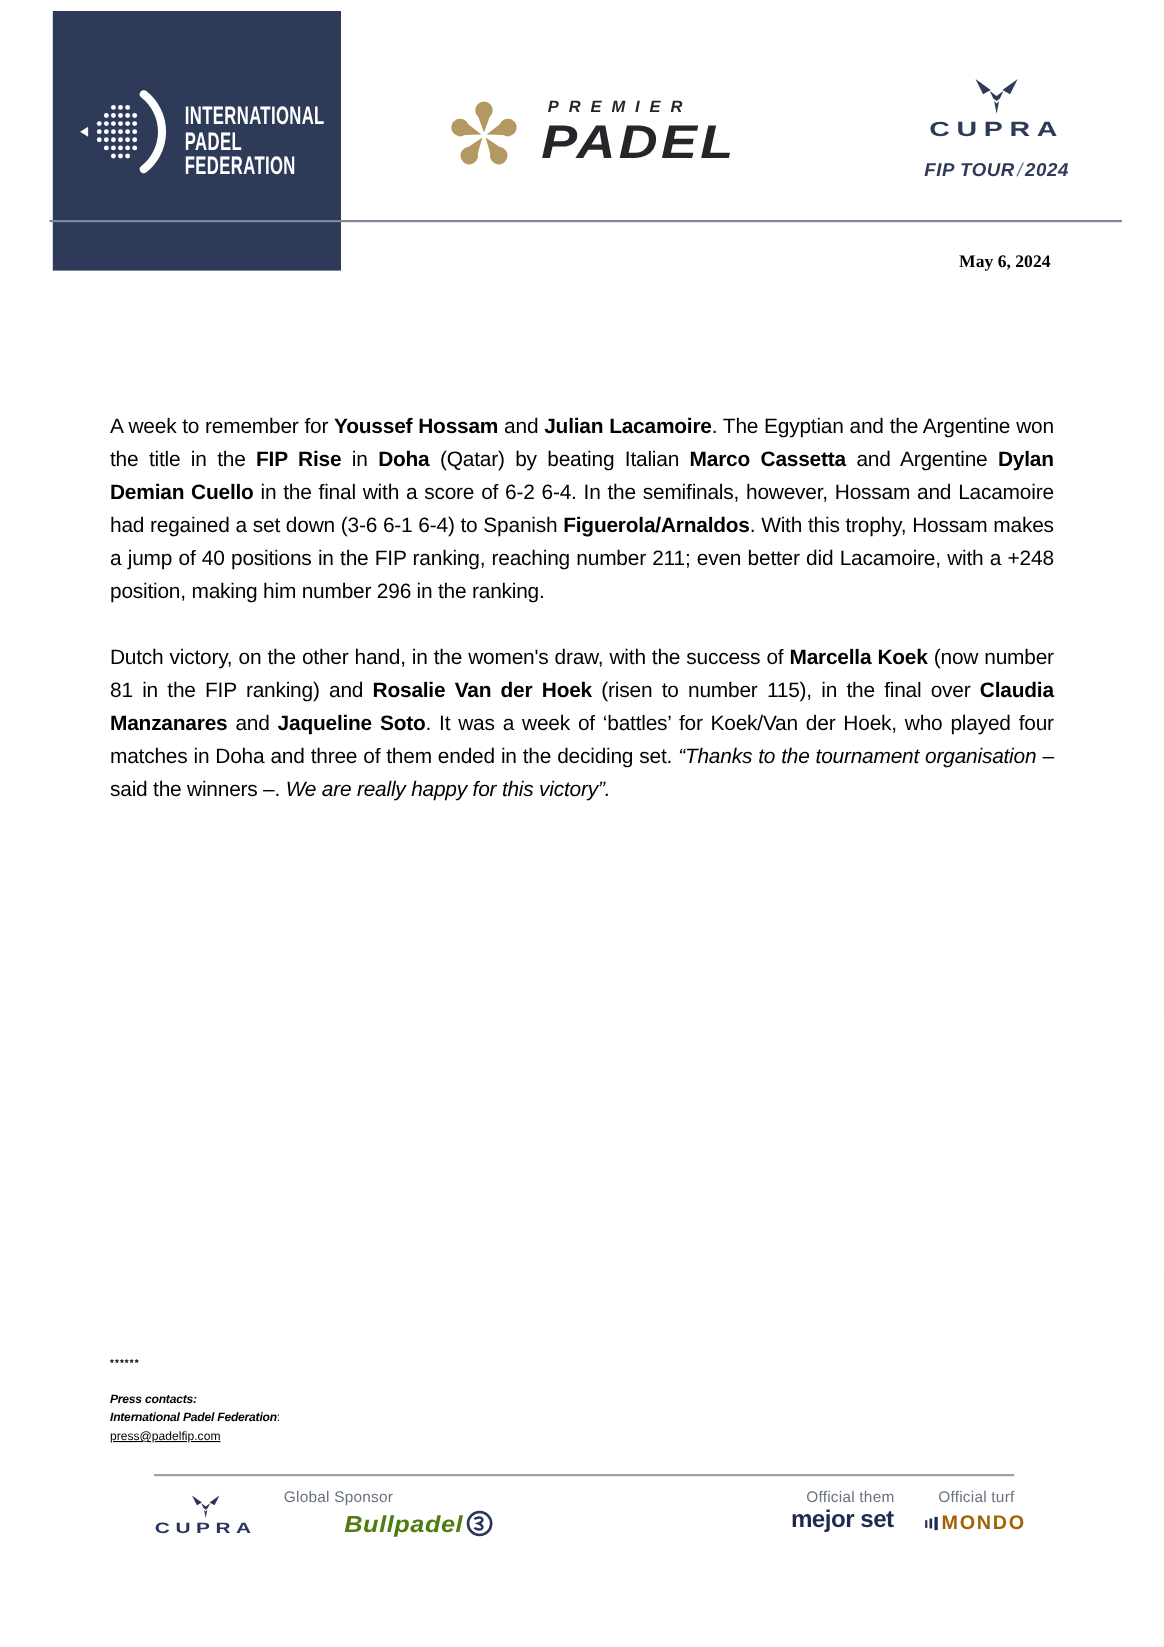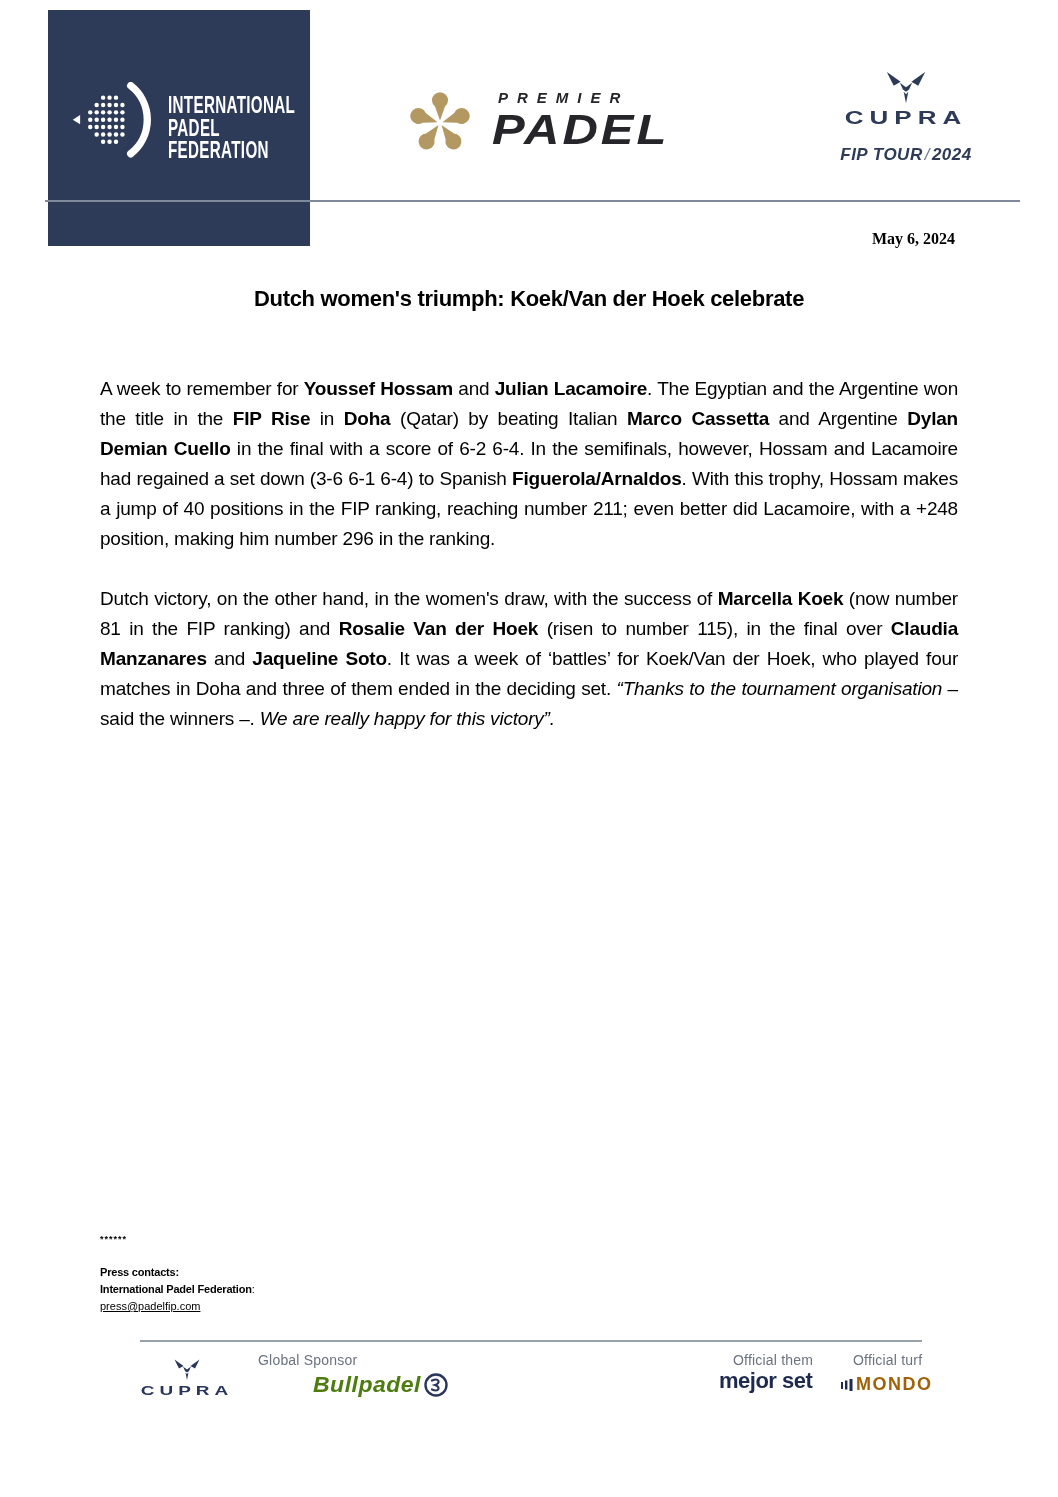--- a/index.html
+++ b/index.html
@@ -41,21 +41,21 @@
   .title { position:absolute; top:283px; left:88px; width:882px; text-align:center;
     font-size:22px; font-weight:700; line-height:31px; letter-spacing:-0.3px; }
 
   .body-copy { position:absolute; top:374px; left:100px; width:858px;
     font-size:19px; line-height:30px; text-align:justify; letter-spacing:-0.2px; }
   .body-copy p { margin-bottom:30px; }
 
   
   .contacts { position:absolute; left:100px; top:1231px; font-size:11px; line-height:17px; }
   .asterisks { font-size:9px; font-weight:700; letter-spacing:1px; margin-bottom:16px; }
-  .press-label, .org-label { font-weight:700; letter-spacing:-0.2px; }
+  .press-label, .org-label { font-weight:700; letter-spacing:-0.2px;font-style:italic; }
   .org-colon { font-weight:400; }
   .email-link { color:#000; text-decoration:underline; }
 
   
   .sponsor-line { position:absolute; left:140px; top:1340px; width:782px; height:2px; background:#98a0aa; }
   .sponsor-label { position:absolute; font-size:14px; color:#6a7280; letter-spacing:0.2px; }
   .cupra-foot { position:absolute; left:133px; top:1358px; width:108px; text-align:center; color:#28365c; }
   .cupra-foot-word { font-size:19px; font-weight:700; letter-spacing:5px;
     transform:scaleY(0.72); transform-origin:center top; line-height:1; margin-top:1px; }
   .bullpadel { position:absolute; left:313px; top:1372px; display:flex; align-items:flex-start;
@@ -158,21 +158,20 @@
     </span>
     <div class="cupra-word">CUPRA</div>
     <div class="cupra-tour"><span>FIP TOUR</span><span class="slash">/</span><span>2024</span></div>
   </div>
 
   <div class="header-line"></div>
 
   <div class="date">May 6, 2024</div>
 
   <div class="title">
-    <div>Dutch women's triumph: Koek/Van der Hoek celebrate</div>
   </div>
 
   <div class="body-copy">
     <p><span>A week to remember for </span><span style="font-weight: 700;">Youssef Hossam</span><span> and </span><span style="font-weight: 700;">Julian Lacamoire</span><span>. The Egyptian and the Argentine won the title in the </span><span style="font-weight: 700;">FIP Rise</span><span> in </span><span style="font-weight: 700;">Doha</span><span> (Qatar) by beating Italian </span><span style="font-weight: 700;">Marco Cassetta</span><span> and Argentine </span><span style="font-weight: 700;">Dylan Demian Cuello</span><span> in the final with a score of 6-2 6-4. In the semifinals, however, Hossam and Lacamoire had regained a set down (3-6 6-1 6-4) to Spanish </span><span style="font-weight: 700;">Figuerola/Arnaldos</span><span>. With this trophy, Hossam makes a jump of 40 positions in the FIP ranking, reaching number 211; even better did Lacamoire, with a +248 position, making him number 296 in the ranking.</span></p>
     <p><span>Dutch victory, on the other hand, in the women's draw, with the success of </span><span style="font-weight: 700;">Marcella Koek</span><span> (now number 81 in the FIP ranking) and </span><span style="font-weight: 700;">Rosalie Van der Hoek</span><span> (risen to number 115), in the final over </span><span style="font-weight: 700;">Claudia Manzanares</span><span> and </span><span style="font-weight: 700;">Jaqueline Soto</span><span>. It was a week of ‘battles’ for Koek/Van der Hoek, who played four matches in Doha and three of them ended in the deciding set. </span><span style="font-style: italic;">“Thanks to the tournament organisation</span><span> – said the winners –. </span><span style="font-style: italic;">We are really happy for this victory”.</span></p>
   </div>
 
   <div class="contacts">
     <div class="asterisks">******</div>
     <div class="press-label">Press contacts:</div>

